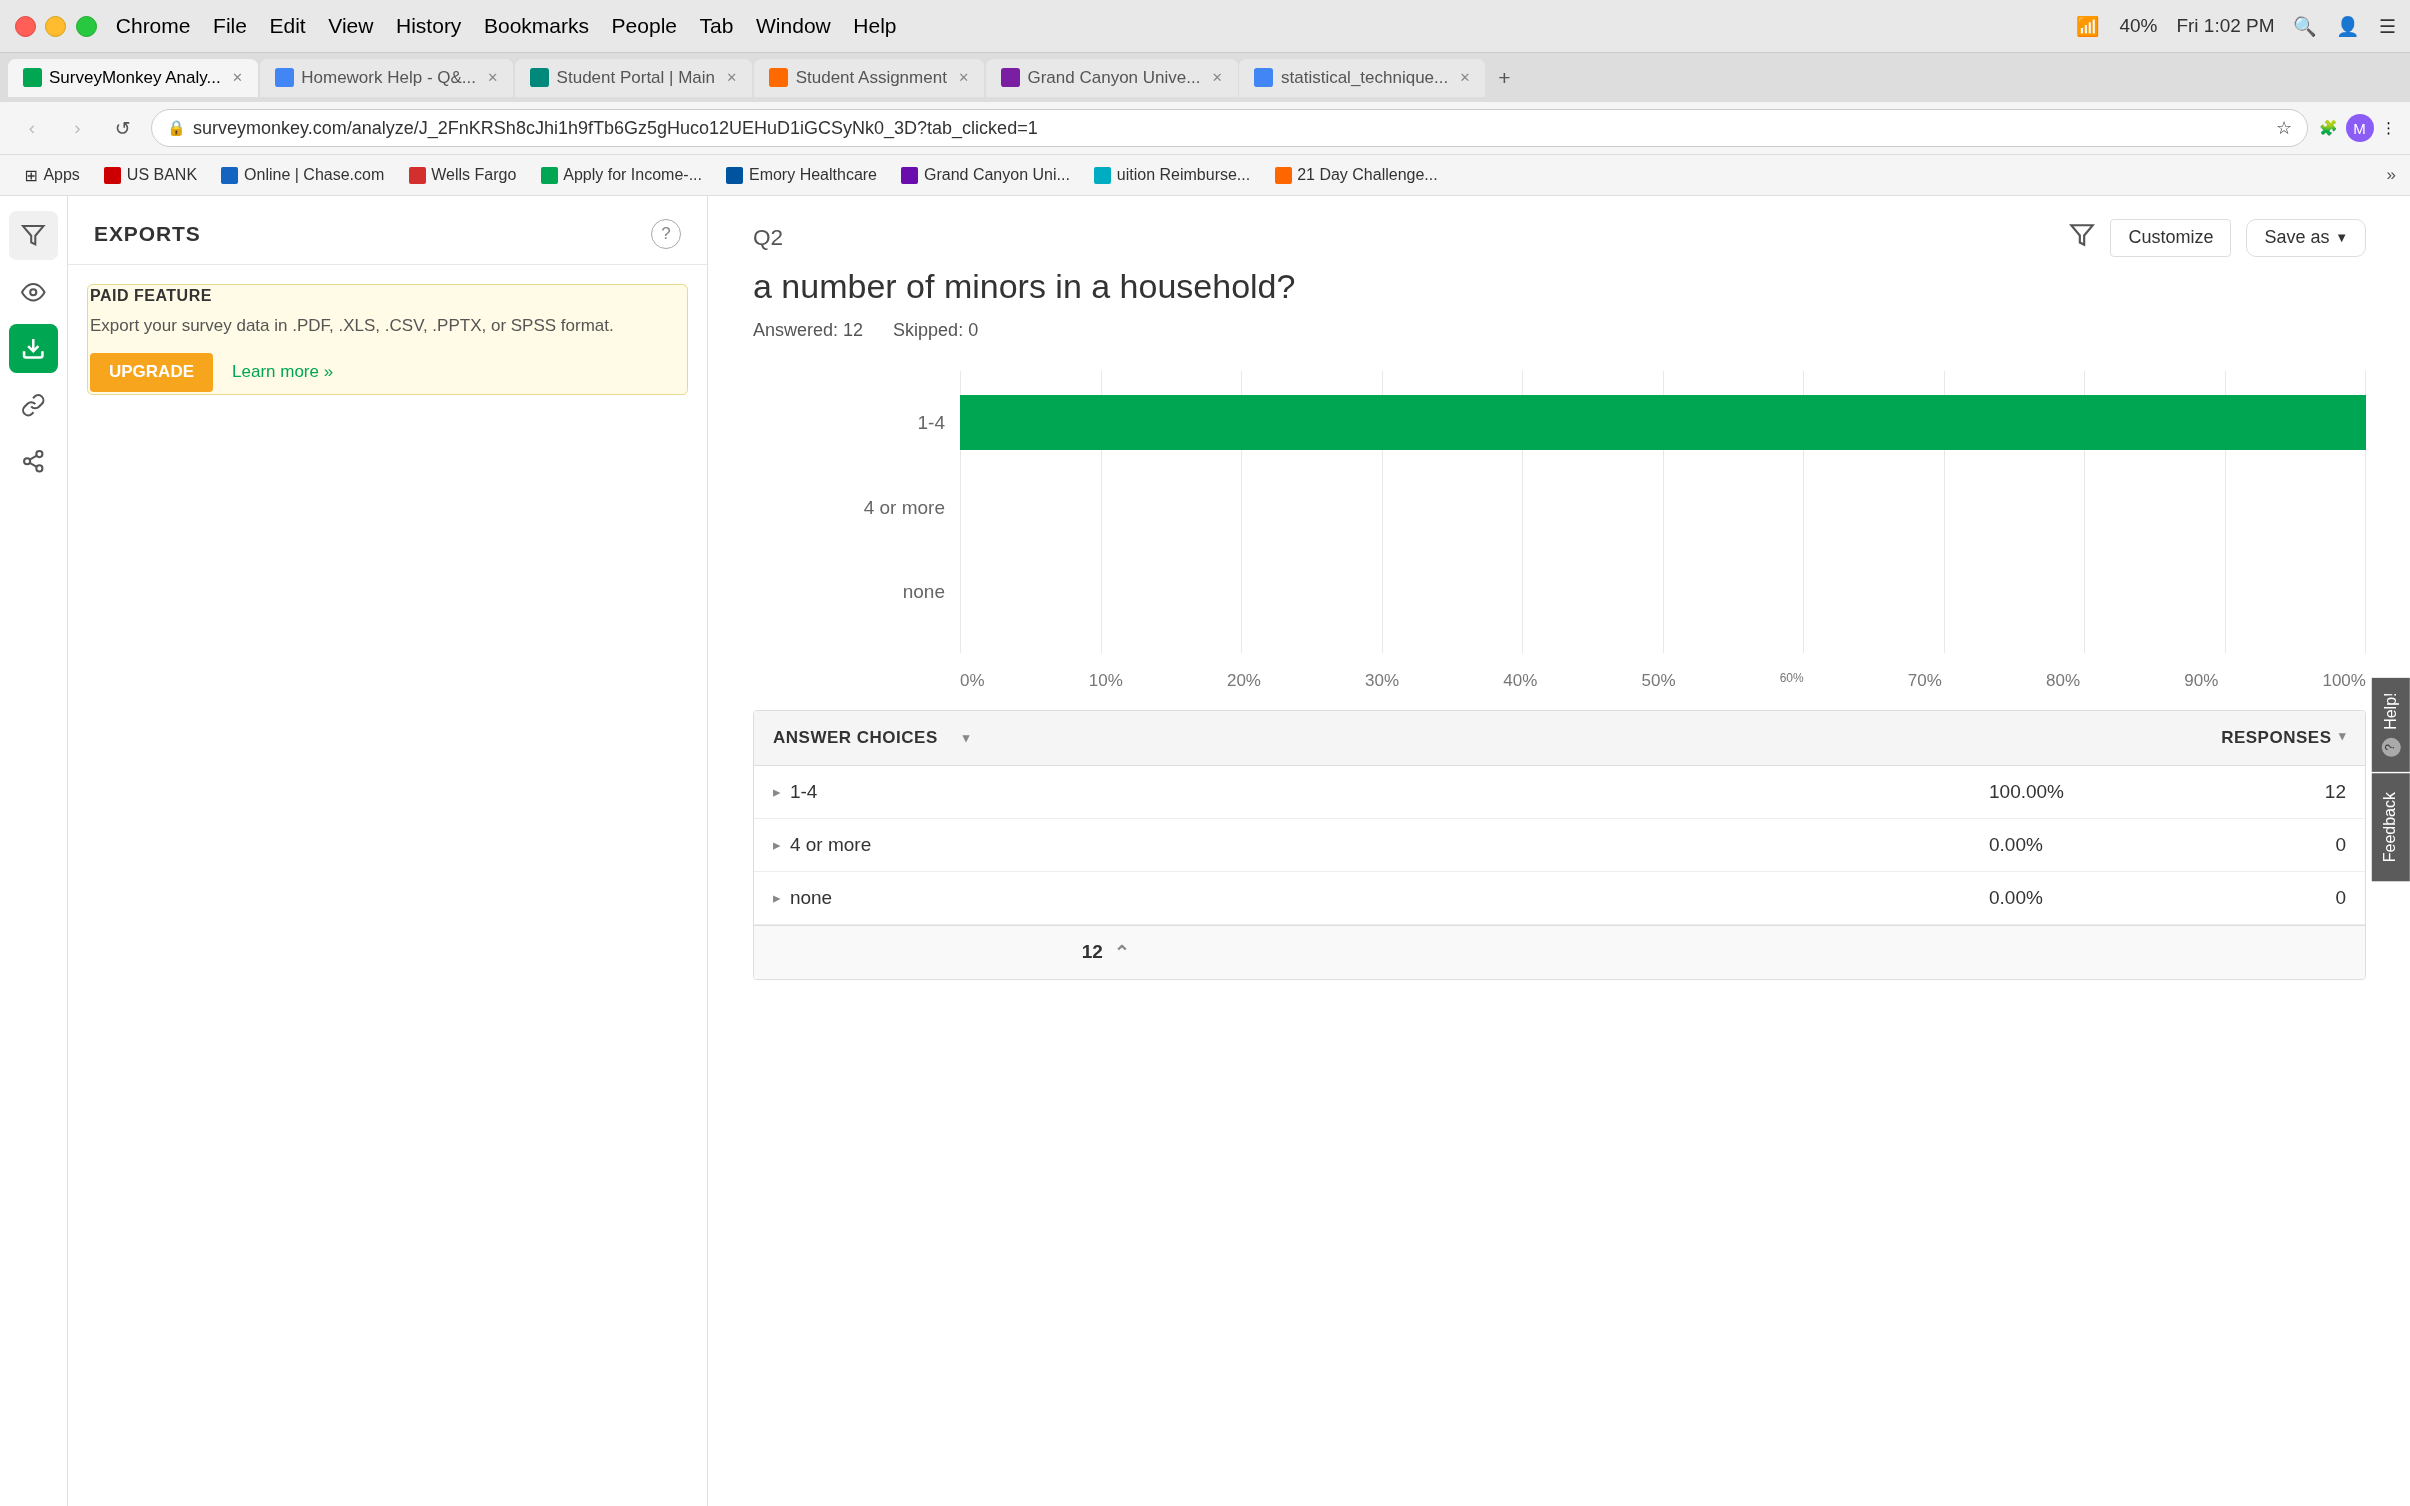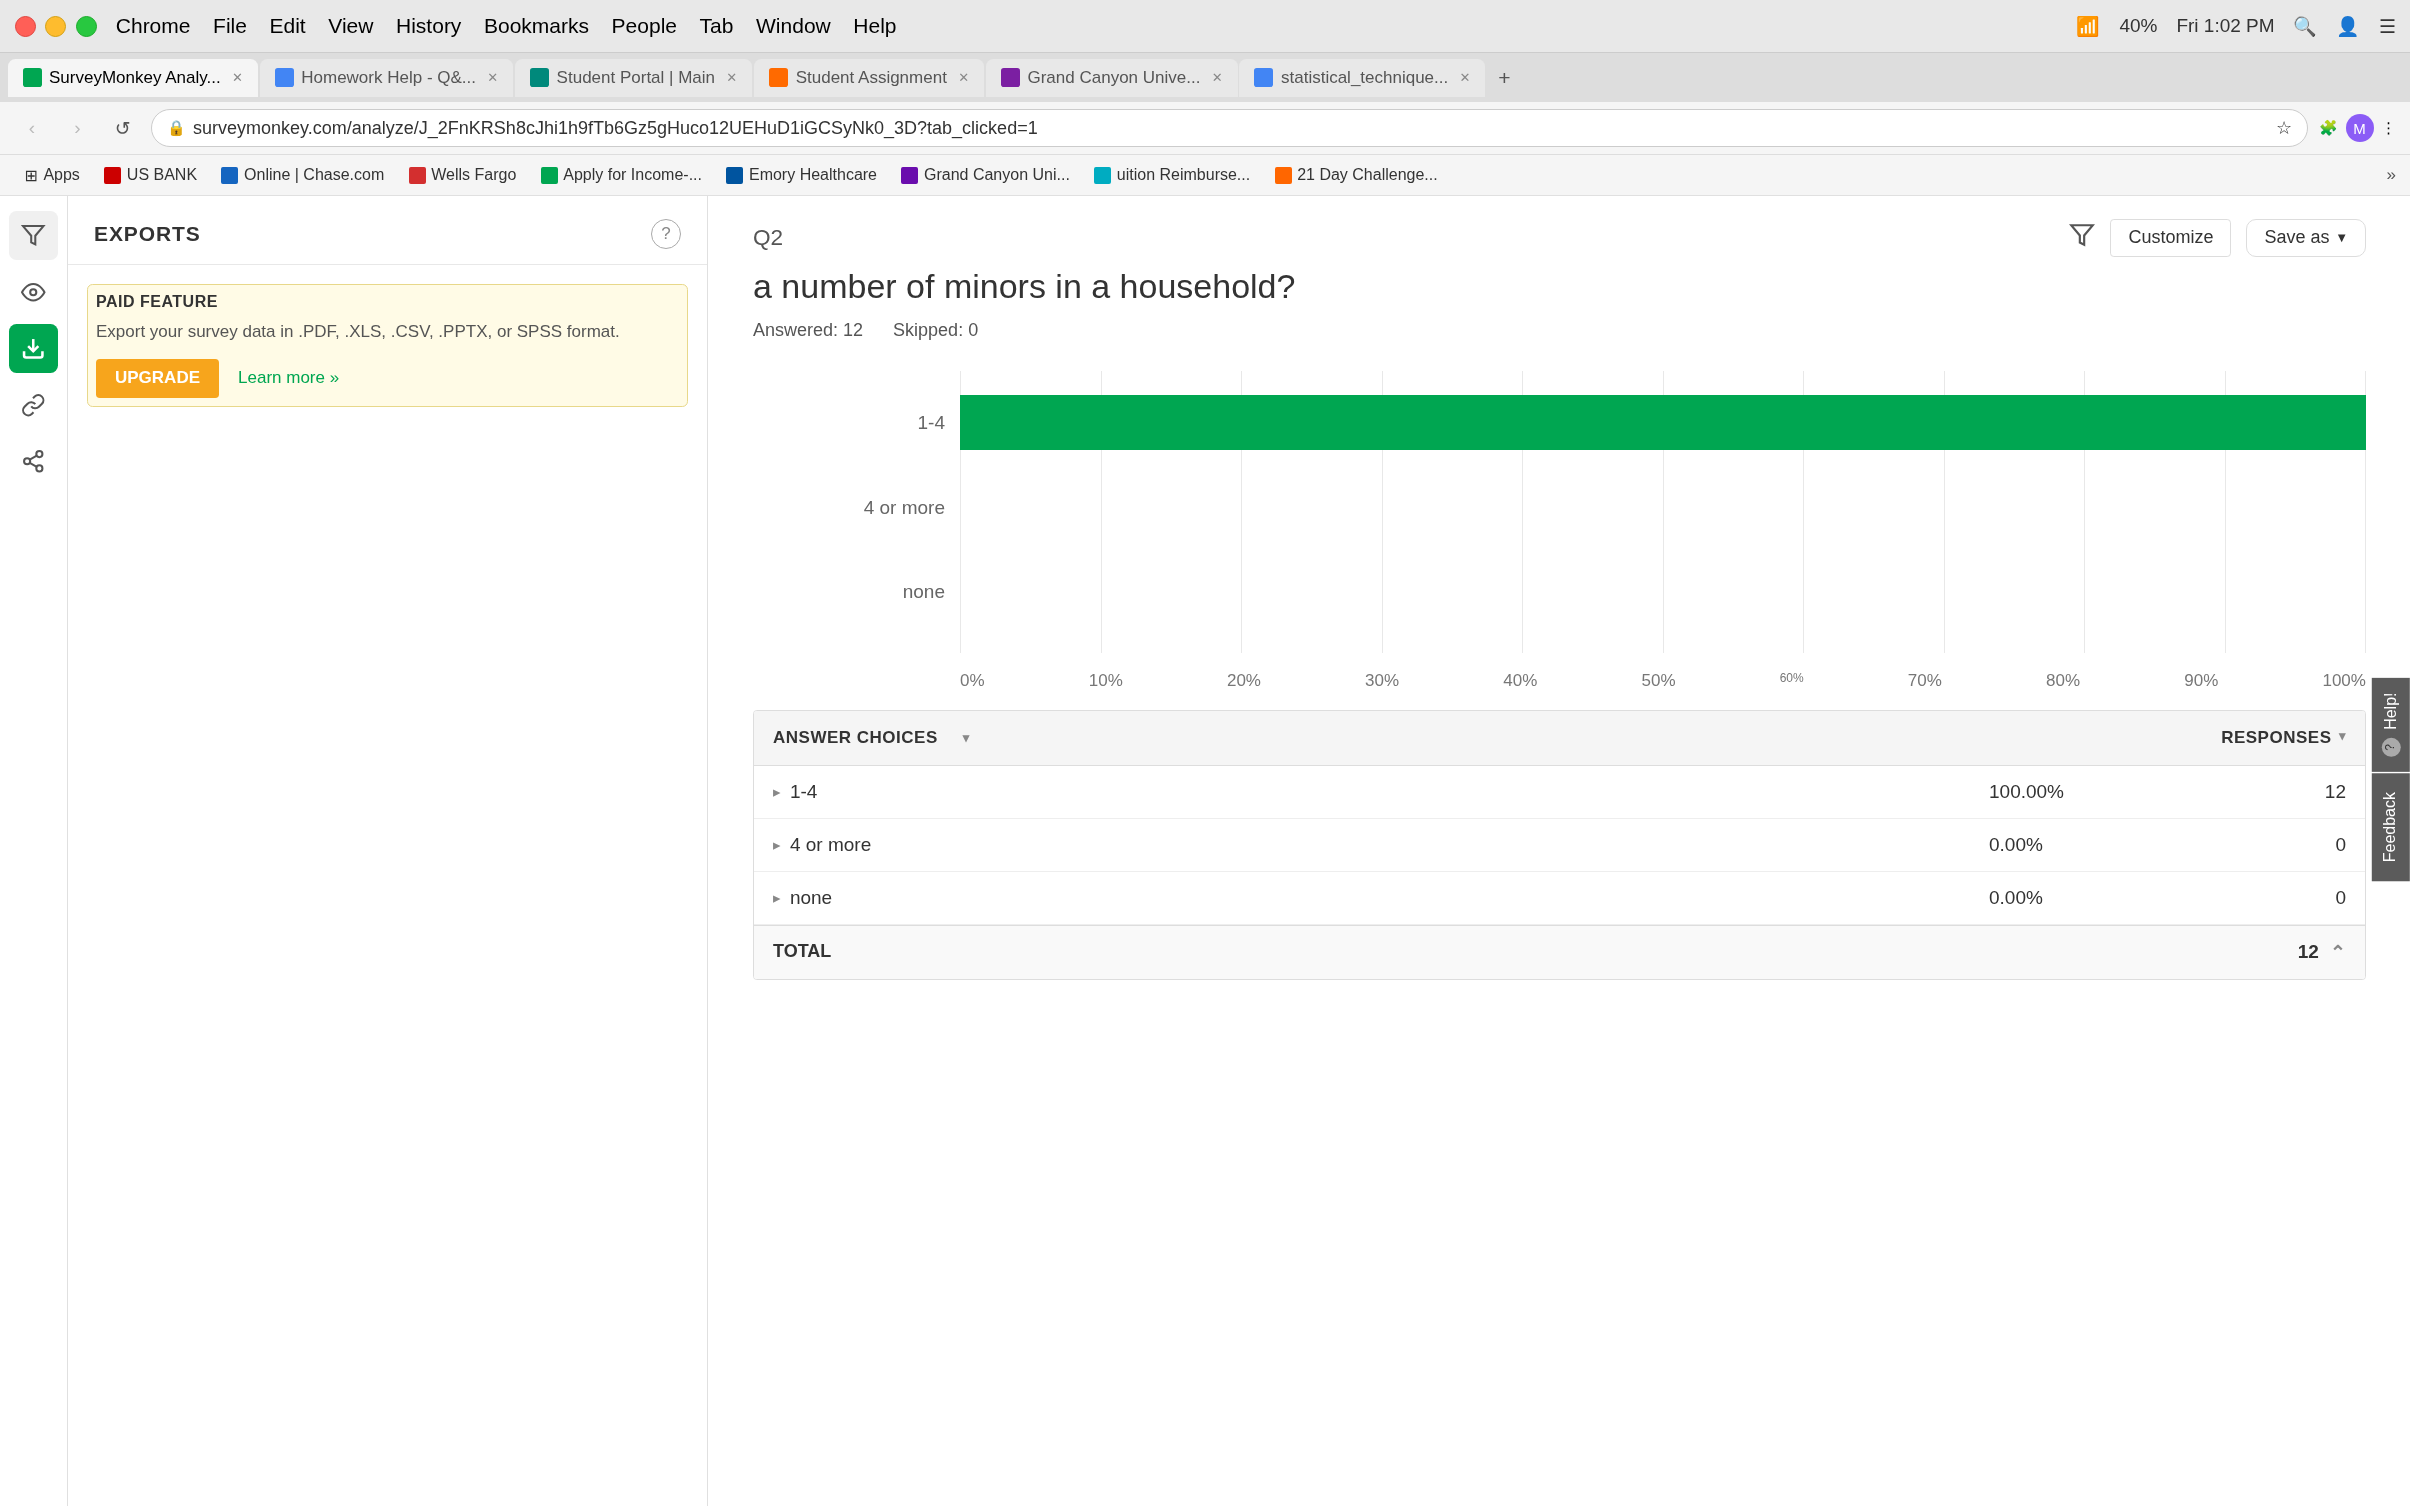--- a/index.html
+++ b/index.html
@@ -46,21 +46,21 @@
     .sidebar-icon { width: 49px; height: 49px; display: flex; align-items: center; justify-content: center; border-radius: 7.5px; cursor: pointer; font-size: 22.6px; color: #666; }
     .sidebar-icon.active { background: #f0f0f0; }
     .sidebar-icon-download { background: #00a651; color: #fff; border-radius: 7.5px; }
 
     
     .exports-panel { width: 640px; background: #fff; border-right: 0.9px solid #e0e0e0; display: flex; flex-direction: column; }
     .exports-header { display: flex; align-items: center; justify-content: space-between; padding: 22.6px 26px 15px; border-bottom: 0.9px solid #e8e8e8; }
     .exports-title { font-size: 21px; font-weight: 600; color: #333; text-transform: uppercase; letter-spacing: 0.9px; }
     .exports-help { width: 30px; height: 30px; border-radius: 50%; border: 1.9px solid #aaa; display: flex; align-items: center; justify-content: center; font-size: 17px; color: #888; cursor: pointer; }
 
-    .paid-feature-box { margin: 19px; background: #fffbe6; border: 0.9px solid #e8d88a; border-radius: 5.6px; padding: 8px; }
+    .paid-feature-box { margin: 19px; background: #fffbe6; border: 0.9px solid #e8d88a; border-radius: 5.6px; padding: 2px; }
     .paid-feature-label { font-size: 16px; font-weight: 700; color: #333; margin-bottom: 9.4px; text-transform: uppercase; letter-spacing: 0.5px; }
     .paid-feature-text { font-size: 17px; color: #555; line-height: 1.4; margin-bottom: 15px; }
     .paid-feature-actions { display: flex; align-items: center; gap: 19px; }
     .upgrade-btn { background: #f7a51c; color: #fff; border: none; border-radius: 3.8px; padding: 9.4px 19px; font-size: 17px; font-weight: 700; cursor: pointer; }
     .learn-more-link { color: #00a651; font-size: 17px; cursor: pointer; text-decoration: none; }
 
     
     .main-content { flex: 1; background: #fff; overflow-y: auto; padding: 22.6px 45px 38px; }
 
     .question-header { display: flex; align-items: center; justify-content: space-between; margin-bottom: 7.5px; }
@@ -378,21 +378,20 @@
           <span class="expand-arrow">▸</span>
           <span>none</span>
         </div>
         <div class="td-responses">
           <span>0.00%</span>
           <span>0</span>
         </div>
       </div>
 
       <div class="table-footer">
-        <div class="tf-label">TOTAL</div>
         <div class="tf-value">
           <span>12</span>
           <span style="font-size:19px;color:#888;cursor:pointer;">⌃</span>
         </div>
       </div>
     </div>
 
   </div>
 
   <div style="position:fixed;right:0;top:45%;display:flex;flex-direction:column;gap:1.9px;z-index:100;">

